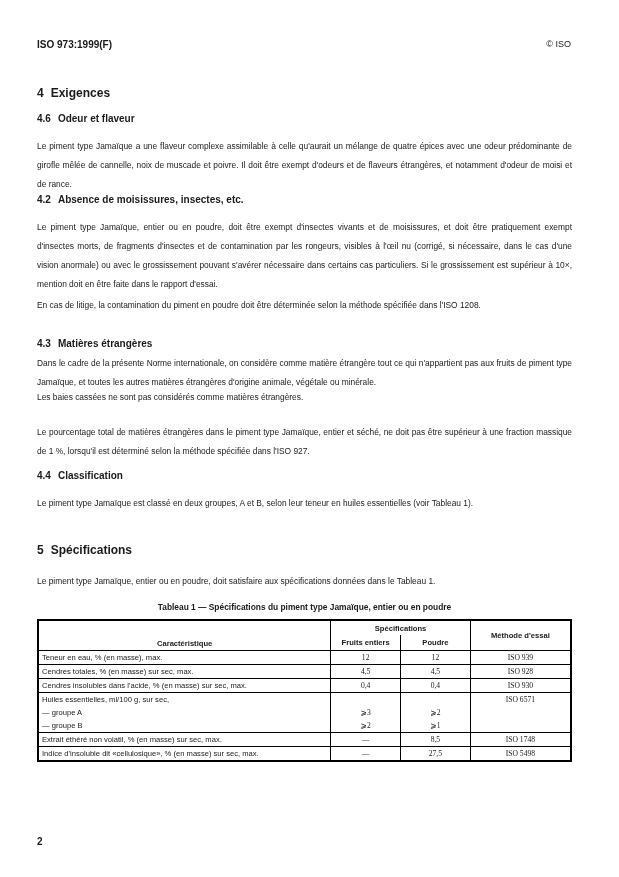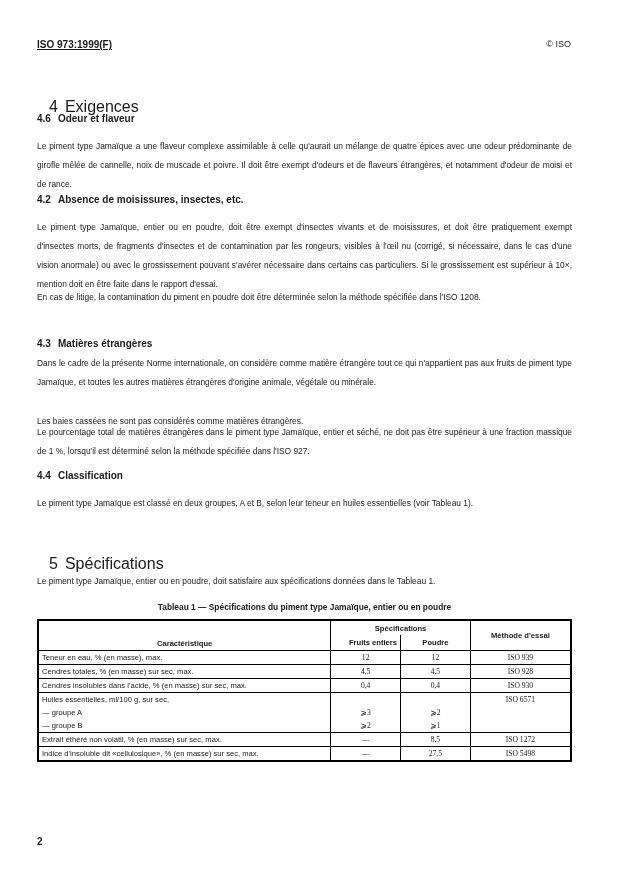--- a/index.html
+++ b/index.html
@@ -1,22 +1,22 @@
 <!DOCTYPE html>
 <html><head>
   <meta charset="utf-8">
   <style>
     html, body { margin: 0; padding: 0; background: #ffffff; }
     body {
       width: 619px; height: 877px; position: relative; overflow: hidden;
       font-family: "Liberation Sans", sans-serif; color: #1a1a1a;
     }
-    .hdr-left { position: absolute; left: 37px; top: 39px; font-weight: bold; font-size: 10px; text-decoration: underline; }
+    .hdr-left { position: absolute; left: 37px; top: 39px; font-weight: bold; font-size: 10px; }
     .hdr-right { position: absolute; right: 48px; top: 39px; font-size: 9px; }
-    .h1 { position: absolute; left: 37px; font-weight: normal; font-size: 16px; margin: 12px; }
+    .h1 { position: absolute; left: 37px; font-weight: bold; font-size: 12px; margin: 0; }
     .h2 { position: absolute; left: 37px; font-weight: bold; font-size: 10px; margin: 0; }
     .num { display: inline-block; margin-right: 7px; }
     .p {
       position: absolute; left: 37px; width: 535px; font-size: 8.4px; line-height: 19px;
       text-align: justify; margin: 0;
     }
     .caption {
       position: absolute; left: 37px; width: 535px; top: 602px; text-align: center;
       font-weight: bold; font-size: 8.4px;
     }
@@ -47,27 +47,27 @@
 
   <h2 class="h2" style="top:113px;">
     <span class="num">4.6</span><span>Odeur et flaveur</span>
   </h2>
   <p class="p" style="top:137px;">Le piment type Jamaïque a une flaveur complexe assimilable à celle qu'aurait un mélange de quatre épices avec une odeur prédominante de girofle mêlée de cannelle, noix de muscade et poivre. Il doit être exempt d'odeurs et de flaveurs étrangères, et notamment d'odeur de moisi et de rance.</p>
 
   <h2 class="h2" style="top:194px;">
     <span class="num">4.2</span><span>Absence de moisissures, insectes, etc.</span>
   </h2>
   <p class="p" style="top:218px;">Le piment type Jamaïque, entier ou en poudre, doit être exempt d'insectes vivants et de moisissures, et doit être pratiquement exempt d'insectes morts, de fragments d'insectes et de contamination par les rongeurs, visibles à l'œil nu (corrigé, si nécessaire, dans le cas d'une vision anormale) ou avec le grossissement pouvant s'avérer nécessaire dans certains cas particuliers. Si le grossissement est supérieur à 10×, mention doit en être faite dans le rapport d'essai.</p>
-  <p class="p" style="top:288px;">En cas de litige, la contamination du piment en poudre doit être déterminée selon la méthode spécifiée dans l'ISO 1208.</p>
+  <p class="p" style="top:296px;">En cas de litige, la contamination du piment en poudre doit être déterminée selon la méthode spécifiée dans l'ISO 1208.</p>
 
   <h2 class="h2" style="top:338px;">
     <span class="num">4.3</span><span>Matières étrangères</span>
   </h2>
   <p class="p" style="top:354px;">Dans le cadre de la présente Norme internationale, on considère comme matière étrangère tout ce qui n'appartient pas aux fruits de piment type Jamaïque, et toutes les autres matières étrangères d'origine animale, végétale ou minérale.</p>
-  <p class="p" style="top:412px;">Les baies cassées ne sont pas considérés comme matières étrangères.</p>
+  <p class="p" style="top:388px;">Les baies cassées ne sont pas considérés comme matières étrangères.</p>
   <p class="p" style="top:423px;">Le pourcentage total de matières étrangères dans le piment type Jamaïque, entier et séché, ne doit pas être supérieur à une fraction massique de 1 %, lorsqu'il est déterminé selon la méthode spécifiée dans l'ISO 927.</p>
 
   <h2 class="h2" style="top:470px;">
     <span class="num">4.4</span><span>Classification</span>
   </h2>
   <p class="p" style="top:494px;">Le piment type Jamaïque est classé en deux groupes, A et B, selon leur teneur en huiles essentielles (voir Tableau 1).</p>
 
   <h1 class="h1" style="top:543px;">
     <span class="num">5</span><span>Spécifications</span>
   </h1>
@@ -82,21 +82,21 @@
       <col style="width:70px;">
       <col style="width:101px;">
     </colgroup>
     <thead>
       <tr style="height:15px;">
         <th rowspan="2" style="vertical-align:bottom; padding-bottom:2px;">Caractéristique</th>
         <th colspan="2" style="border-bottom:none;">Spécifications</th>
         <th rowspan="2">Méthode d'essai</th>
       </tr>
       <tr style="height:15px;">
-        <th style="border-top:none;text-align:right;">Fruits entiers</th>
+        <th style="border-top:none;">Fruits entiers</th>
         <th style="border-top:none;">Poudre</th>
       </tr>
     </thead>
     <tbody>
       <tr class="r">
         <td>Teneur en eau, % (en masse), max.</td>
         <td class="c">12</td>
         <td class="c">12</td>
         <td class="c">ISO 939</td>
       </tr>
@@ -129,21 +129,21 @@
           <span class="sub">⩾1</span>
         </td>
         <td class="c" style="vertical-align:top;">
           <span class="sub">ISO 6571</span>
         </td>
       </tr>
       <tr class="r">
         <td>Extrait éthéré non volatil, % (en masse) sur sec, max.</td>
         <td class="c">—</td>
         <td class="c">8,5</td>
-        <td class="c">ISO 1272</td>
+        <td class="c">ISO 1748</td>
       </tr>
       <tr class="r">
         <td>Indice d'insoluble dit «cellulosique», % (en masse) sur sec, max.</td>
         <td class="c">—</td>
         <td class="c">27,5</td>
         <td class="c">ISO 5498</td>
       </tr>
     </tbody>
   </table>
 

